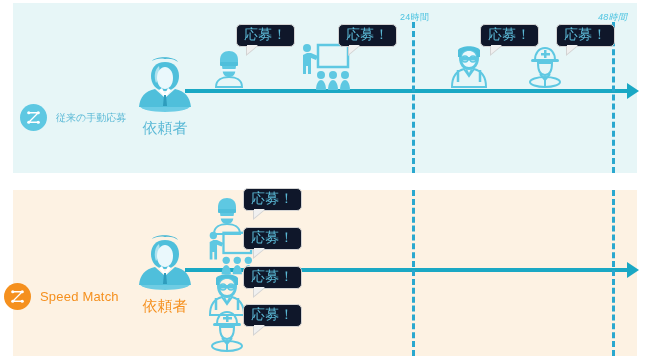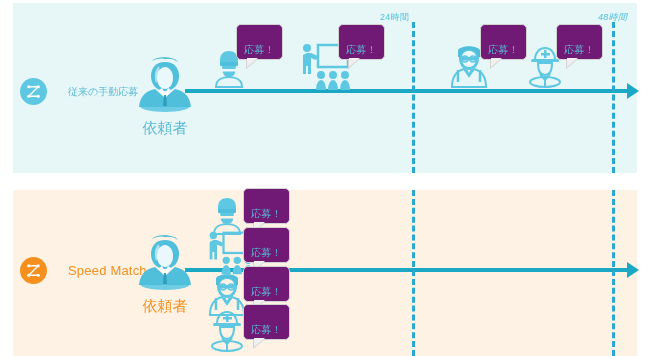--- a/index.html
+++ b/index.html
@@ -66,32 +66,33 @@
   .marker-24 { left: 412px; }
   .marker-48 { left: 612px; }
 
   .marker-label {
     position: absolute;
     font-size: 9px;
     color: #4cc3e0;
     white-space: nowrap;
     letter-spacing: .3px;
   }
-  .label-24 { left: 380px; top: 11px; }
+  .label-24 { left: 400px; top: 11px; }
   .label-48 { left: 598px; top: 11px; font-style: italic; }
 
   
   .brand {
     position: absolute;
     display: flex;
     align-items: center;
-    gap: 21px;
+    gap: 9px;
+    margin-top: 26px;
   }
   .brand-top    { left: 20px; top: 78px; }
-  .brand-bottom { left: 20px; top: 257px; }
+  .brand-bottom { left: 4px; top: 257px; }
 
   .brand-logo {
     width: 27px;
     height: 27px;
     border-radius: 50%;
     display: flex;
     align-items: center;
     justify-content: center;
     flex: 0 0 auto;
   }
@@ -124,25 +125,25 @@
   
   .worker {
     position: absolute;
     width: 42px;
     height: 42px;
   }
 
   
   .bubble {
     position: absolute;
-    background: #701a75;
+    background: #0f172a;
     border: 1px solid #d3d3d3;
     border-radius: 5px;
-    padding: 19px 7px 4px 7px;
-    font-size: 10px;
+    padding: 2px 7px 4px 7px;
+    font-size: 14px;
     color: #5bb9d6;
     white-space: nowrap;
     letter-spacing: .3px;
     line-height: 1.1;
   }
   .bubble::after {
     content: "";
     position: absolute;
     left: 10px;
     bottom: -8px;

